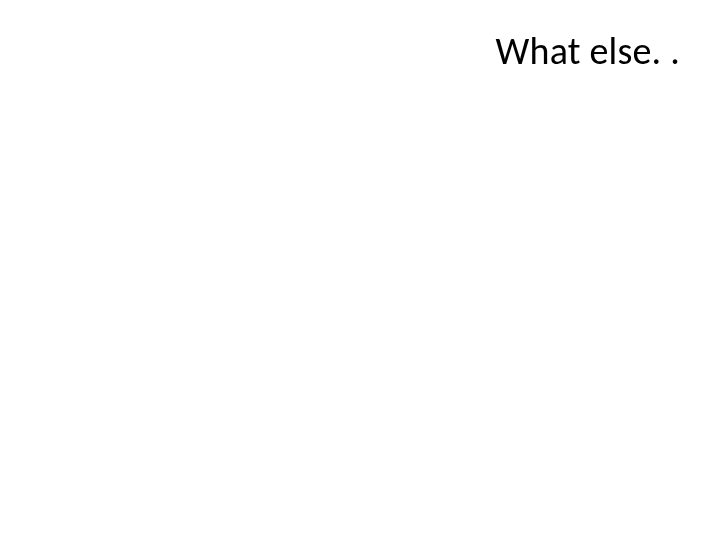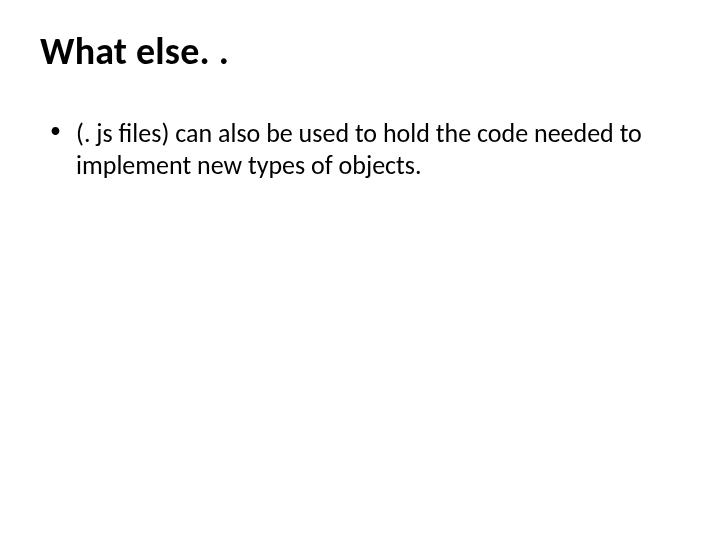--- a/index.html
+++ b/index.html
@@ -11,23 +11,23 @@
       color: #000000;
       overflow: hidden;
     }
     .slide {
       width: 100%;
       height: 100%;
       padding: 28px 40px 40px 40px;
     }
     .title {
       font-size: 38px;
-      font-weight: 700;
-      text-align: left;
-      margin-bottom: 44px;
+      font-weight: 400;
+      text-align: right;
+      margin-bottom: 32px;
       letter-spacing: 0.2px;
     }
     .content {
       padding-left: 4px;
     }
     ul {
       list-style: none;
     }
     li {
       position: relative;
@@ -42,18 +42,13 @@
       left: 6px;
       top: 0;
       font-size: 22px;
     }
   </style>
 </head>
 <body>
 
 <div class="slide">
   <h1 class="title">What else. .</h1>
-  <div class="content">
-    <ul>
-      <li>(. js files) can also be used to hold the code needed to implement new types of objects.</li>
-    </ul>
-  </div>
 </div>
 
 </body></html>

